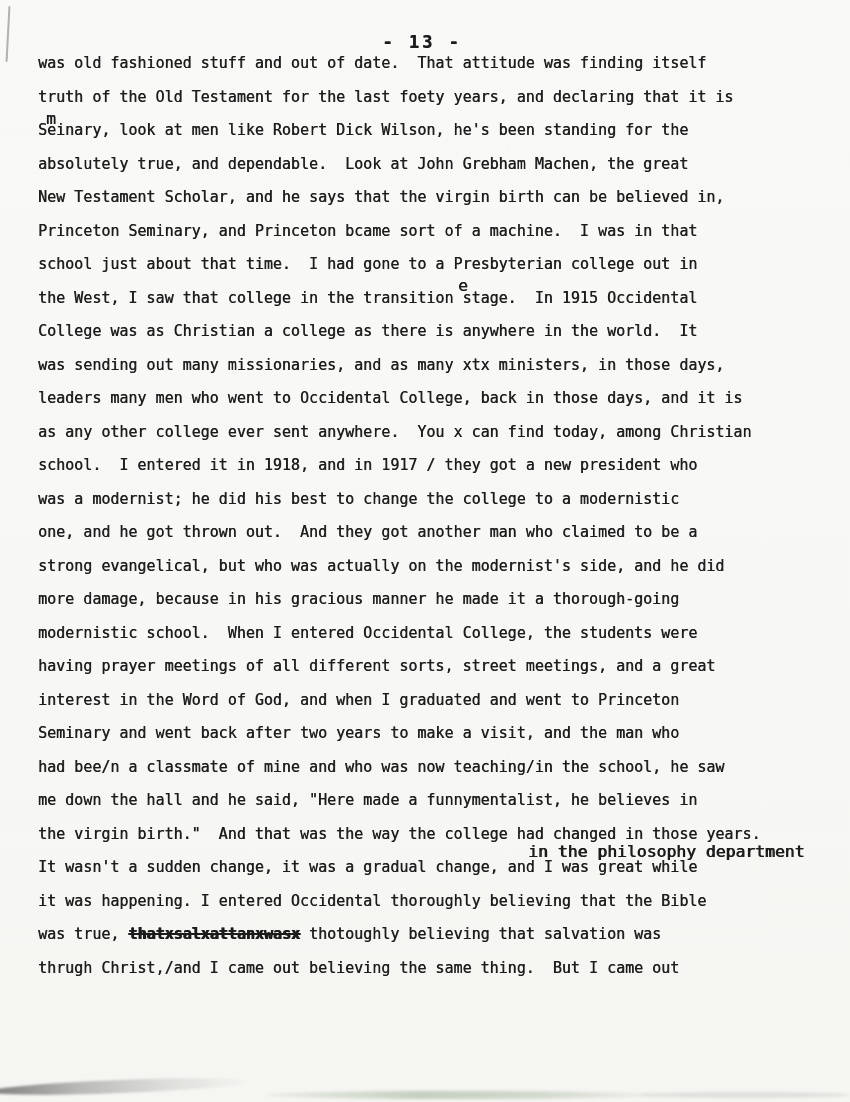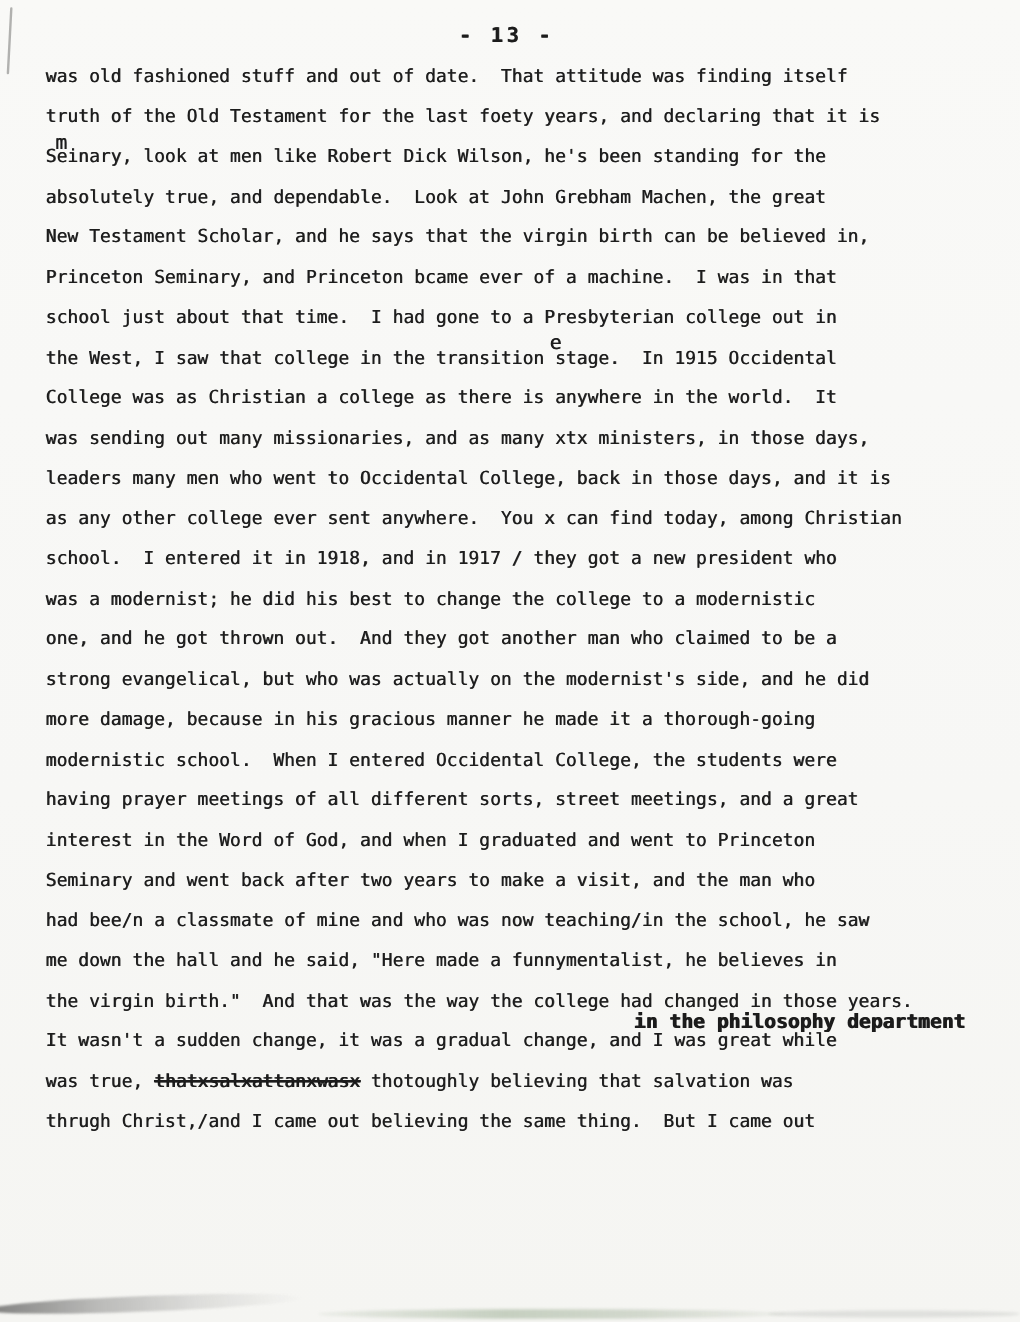--- a/index.html
+++ b/index.html
@@ -11,55 +11,55 @@
   }
   .page {
     position: relative;
     width: 850px; height: 1102px;
     background: linear-gradient(180deg, #f9f9f7 0%, #f7f7f5 60%, #f5f5f2 100%);
     color: #1c1c1c;
     overflow: hidden;
   }
   .page-number {
     position: absolute;
-    top: 20px; left: 0; width: 844px;
+    top: 32px; left: 0; width: 844px;
     text-align: center;
     font-size: 17px;
     font-weight: bold;
     letter-spacing: 3px;
     text-shadow: 0.6px 0 0 rgba(10,10,10,0.85);
     white-space: pre;
   }
   .text-block {
     position: absolute;
     left: 38px; top: 47px;
     width: 806px;
   }
   .line {
     height: 33.5px;
     line-height: 33.5px;
     font-size: 15px;
     white-space: pre;
     text-shadow: 0.45px 0 0 rgba(15,15,15,0.8);
   }
   .struck {
-    font-weight: normal;
+    font-weight: bold;
     text-decoration: line-through;
     text-decoration-thickness: 2px;
     text-shadow: 0.8px 0 0 rgba(0,0,0,0.9);
   }
   .correction {
     position: absolute;
     font-size: 16.4px;
     line-height: 16px;
     white-space: pre;
     text-shadow: 0.5px 0 0 rgba(10,10,10,0.85);
   }
   .correction.bold {
-    font-weight: bold;
+    font-weight: normal;
     text-shadow: 0.8px 0 0 rgba(0,0,0,0.9);
   }
   
   .scratch-top-left {
     position: absolute;
     left: 7px; top: 6px;
     width: 2px; height: 56px;
     background: #8a8a88;
     transform: rotate(3deg);
     opacity: 0.65;
@@ -107,40 +107,41 @@
   <div class="scratch-top-left"></div>
 
   <div class="page-number">- 13 -</div>
 
   <div class="text-block">
     <div class="line">was old fashioned stuff and out of date.  That attitude was finding itself</div>
     <div class="line">truth of the Old Testament for the last foety years, and declaring that it is</div>
     <div class="line">Seinary, look at men like Robert Dick Wilson, he's been standing for the</div>
     <div class="line">absolutely true, and dependable.  Look at John Grebham Machen, the great</div>
     <div class="line">New Testament Scholar, and he says that the virgin birth can be believed in,</div>
-    <div class="line">Princeton Seminary, and Princeton bcame ever of a machine.  I was in that</div>
+    <div class="line">Princeton Seminary, and Princeton bcame sort of a machine.  I was in that</div>
     <div class="line">school just about that time.  I had gone to a Presbyterian college out in</div>
     <div class="line">the West, I saw that college in the transition stage.  In 1915 Occidental</div>
     <div class="line">College was as Christian a college as there is anywhere in the world.  It</div>
     <div class="line">was sending out many missionaries, and as many xtx ministers, in those days,</div>
     <div class="line">leaders many men who went to Occidental College, back in those days, and it is</div>
     <div class="line">as any other college ever sent anywhere.  You x can find today, among Christian</div>
     <div class="line">school.  I entered it in 1918, and in 1917 / they got a new president who</div>
     <div class="line">was a modernist; he did his best to change the college to a modernistic</div>
     <div class="line">one, and he got thrown out.  And they got another man who claimed to be a</div>
     <div class="line">strong evangelical, but who was actually on the modernist's side, and he did</div>
     <div class="line">more damage, because in his gracious manner he made it a thorough-going</div>
     <div class="line">modernistic school.  When I entered Occidental College, the students were</div>
     <div class="line">having prayer meetings of all different sorts, street meetings, and a great</div>
     <div class="line">interest in the Word of God, and when I graduated and went to Princeton</div>
     <div class="line">Seminary and went back after two years to make a visit, and the man who</div>
     <div class="line">had bee/n a classmate of mine and who was now teaching/in the school, he saw</div>
     <div class="line">me down the hall and he said, "Here made a funnymentalist, he believes in</div>
     <div class="line">the virgin birth."  And that was the way the college had changed in those years.</div>
     <div class="line">It wasn't a sudden change, it was a gradual change, and I was great while</div>
+    <div class="line">it was happening. I entered Occidental thoroughly believing that the Bible</div>
     <div class="line"><span>was true, </span><span class="struck">thatxsalxattanxwasx</span><span> thotoughly believing that salvation was</span></div>
     <div class="line">thrugh Christ,/and I came out believing the same thing.  But I came out</div>
   </div>
 
   <div class="correction" style="left:46px; top:111px;">m</div>
 
   <div class="correction" style="left:458px; top:278px;">e</div>
 
   <div class="correction bold" style="left:528px; top:844px;">in the philosophy department</div>
 

